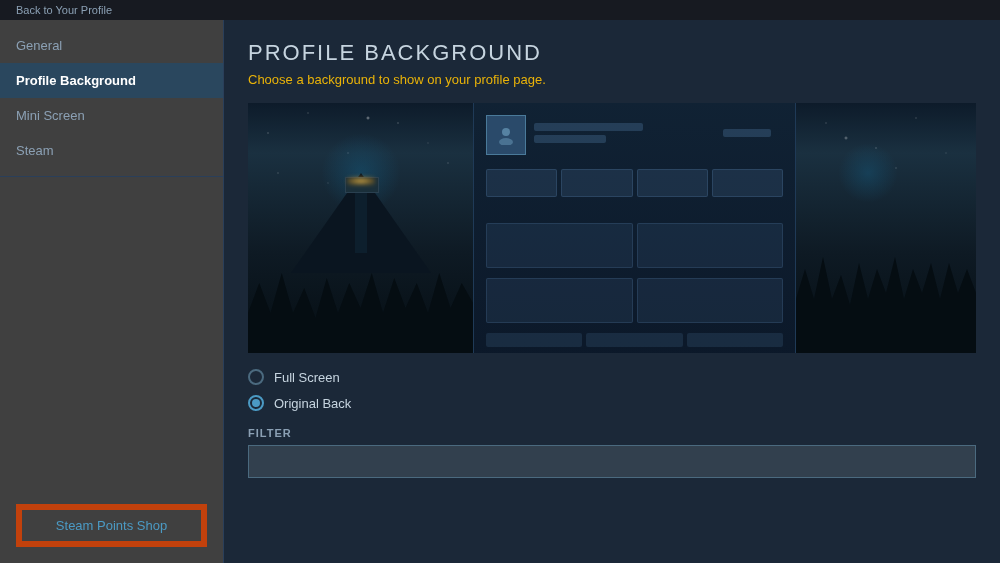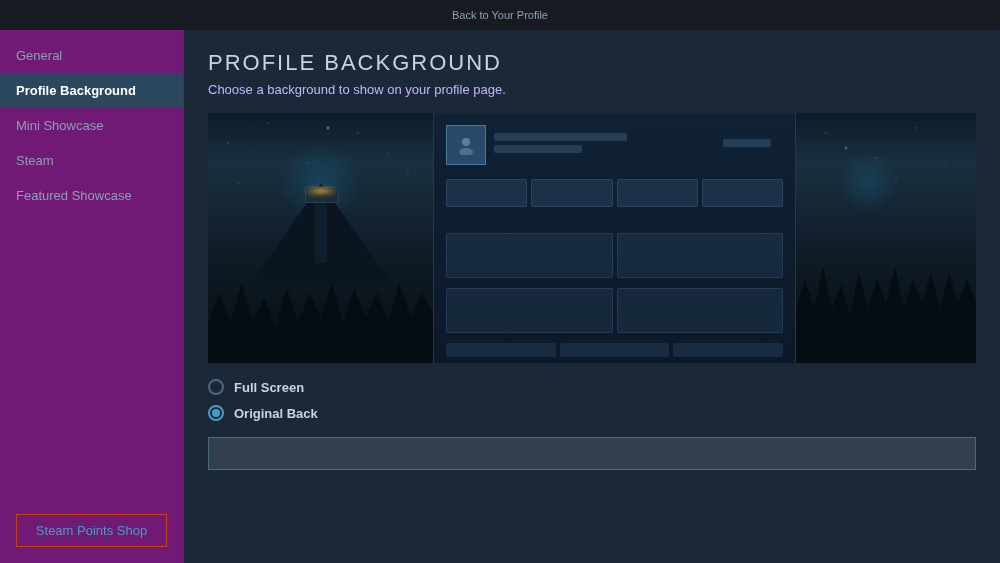--- a/index.html
+++ b/index.html
@@ -10,45 +10,45 @@
       font-family: "Motiva Sans", Arial, sans-serif;
       color: #c6d4df;
       display: flex;
       flex-direction: column;
       overflow: hidden;
     }
 
     
     .top-bar {
       background-color: #171a21;
-      height: 30px;
+      height: 20px;
       display: flex;
       align-items: center;
-      justify-content: center;
+      justify-content: flex-start;
       padding: 0 16px;
       flex-shrink: 0;
     }
     .top-bar a {
       color: #8ba0b4;
       font-size: 11px;
       text-decoration: none;
       cursor: pointer;
     }
 
     
     .main-layout {
       display: flex;
       flex: 1;
       overflow: hidden;
     }
 
     
     .sidebar {
-      width: 184px;
-      background-color: #701a75;
+      width: 224px;
+      background-color: #404040;
       border-right: 1px solid #2a3f5a;
       display: flex;
       flex-direction: column;
       flex-shrink: 0;
       padding-top: 8px;
     }
     .sidebar-item {
       padding: 10px 16px;
       font-size: 13px;
       color: #8ba0b4;
@@ -64,21 +64,21 @@
       border: none;
       border-top: 1px solid #2a3f5a;
       margin: 8px 0;
     }
     .sidebar-bottom {
       margin-top: auto;
       padding: 16px;
     }
     .steam-points-btn {
       display: block;
-      border: 1px solid #c2410c;
+      border: 6px solid #c2410c;
       color: #4b9ac4;
       background: transparent;
       padding: 8px 12px;
       font-size: 13px;
       cursor: pointer;
       text-align: center;
       width: 100%;
     }
 
     
@@ -91,21 +91,21 @@
     .page-title {
       font-size: 22px;
       font-weight: 300;
       color: #c6d4df;
       letter-spacing: 2px;
       text-transform: uppercase;
       margin-bottom: 6px;
     }
     .page-subtitle {
       font-size: 13px;
-      color: #c4b5fd;
+      color: #eab308;
       margin-bottom: 16px;
     }
 
     
     .preview-container {
       width: 100%;
       height: 250px;
       background-color: #101822;
       display: flex;
       align-items: stretch;
@@ -337,21 +337,20 @@
       display: flex;
       flex-direction: column;
       gap: 10px;
       margin-bottom: 16px;
     }
     .radio-item {
       display: flex;
       align-items: center;
       gap: 10px;
       cursor: pointer;
-      font-weight: bold;
     }
     .radio-circle {
       width: 16px;
       height: 16px;
       border-radius: 50%;
       border: 2px solid #4b6a7f;
       background: transparent;
       flex-shrink: 0;
       display: flex;
       align-items: center;
@@ -395,23 +394,22 @@
 
 <div class="top-bar">
   <a>Back to Your Profile</a>
 </div>
 
 <div class="main-layout">
 
   <nav class="sidebar">
     <div class="sidebar-item">General</div>
     <div class="sidebar-item active">Profile Background</div>
-    <div class="sidebar-item">Mini Showcase</div>
+    <div class="sidebar-item">Mini Screen</div>
     <div class="sidebar-item">Steam</div>
-    <div class="sidebar-item">Featured Showcase</div>
 
     <hr class="sidebar-divider">
 
 
     <div class="sidebar-bottom">
       <button class="steam-points-btn">Steam Points Shop</button>
     </div>
   </nav>
 
   <main class="content">
@@ -479,16 +477,17 @@
         <div class="radio-circle"></div>
         <span class="radio-label">Full Screen</span>
       </label>
       <label class="radio-item">
         <div class="radio-circle selected"></div>
         <span class="radio-label">Original Back</span>
       </label>
     </div>
 
     <div>
+      <div class="filter-label">FILTER</div>
       <input class="filter-input" type="text" placeholder="" style="">
     </div>
   </main>
 </div>
 
 </body></html>

